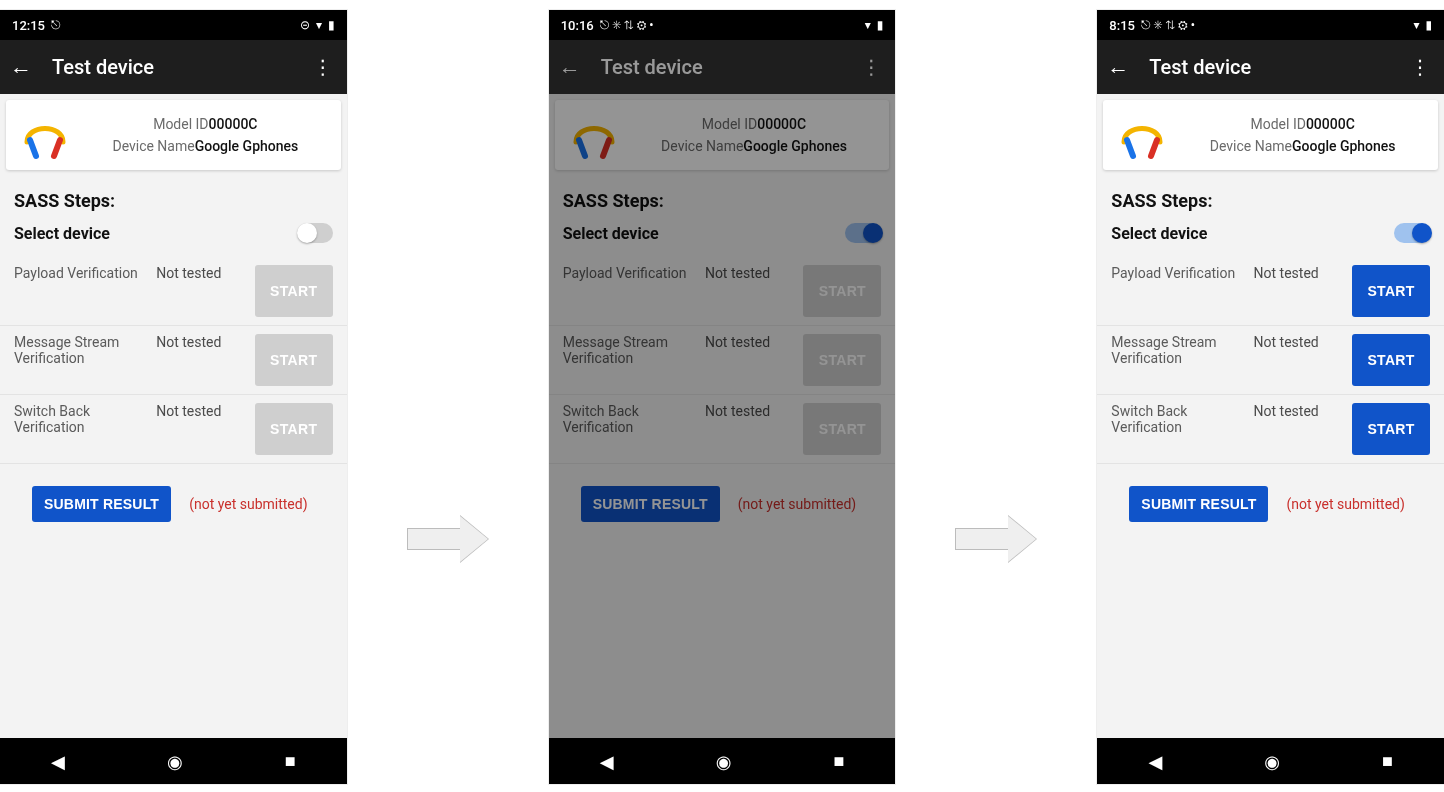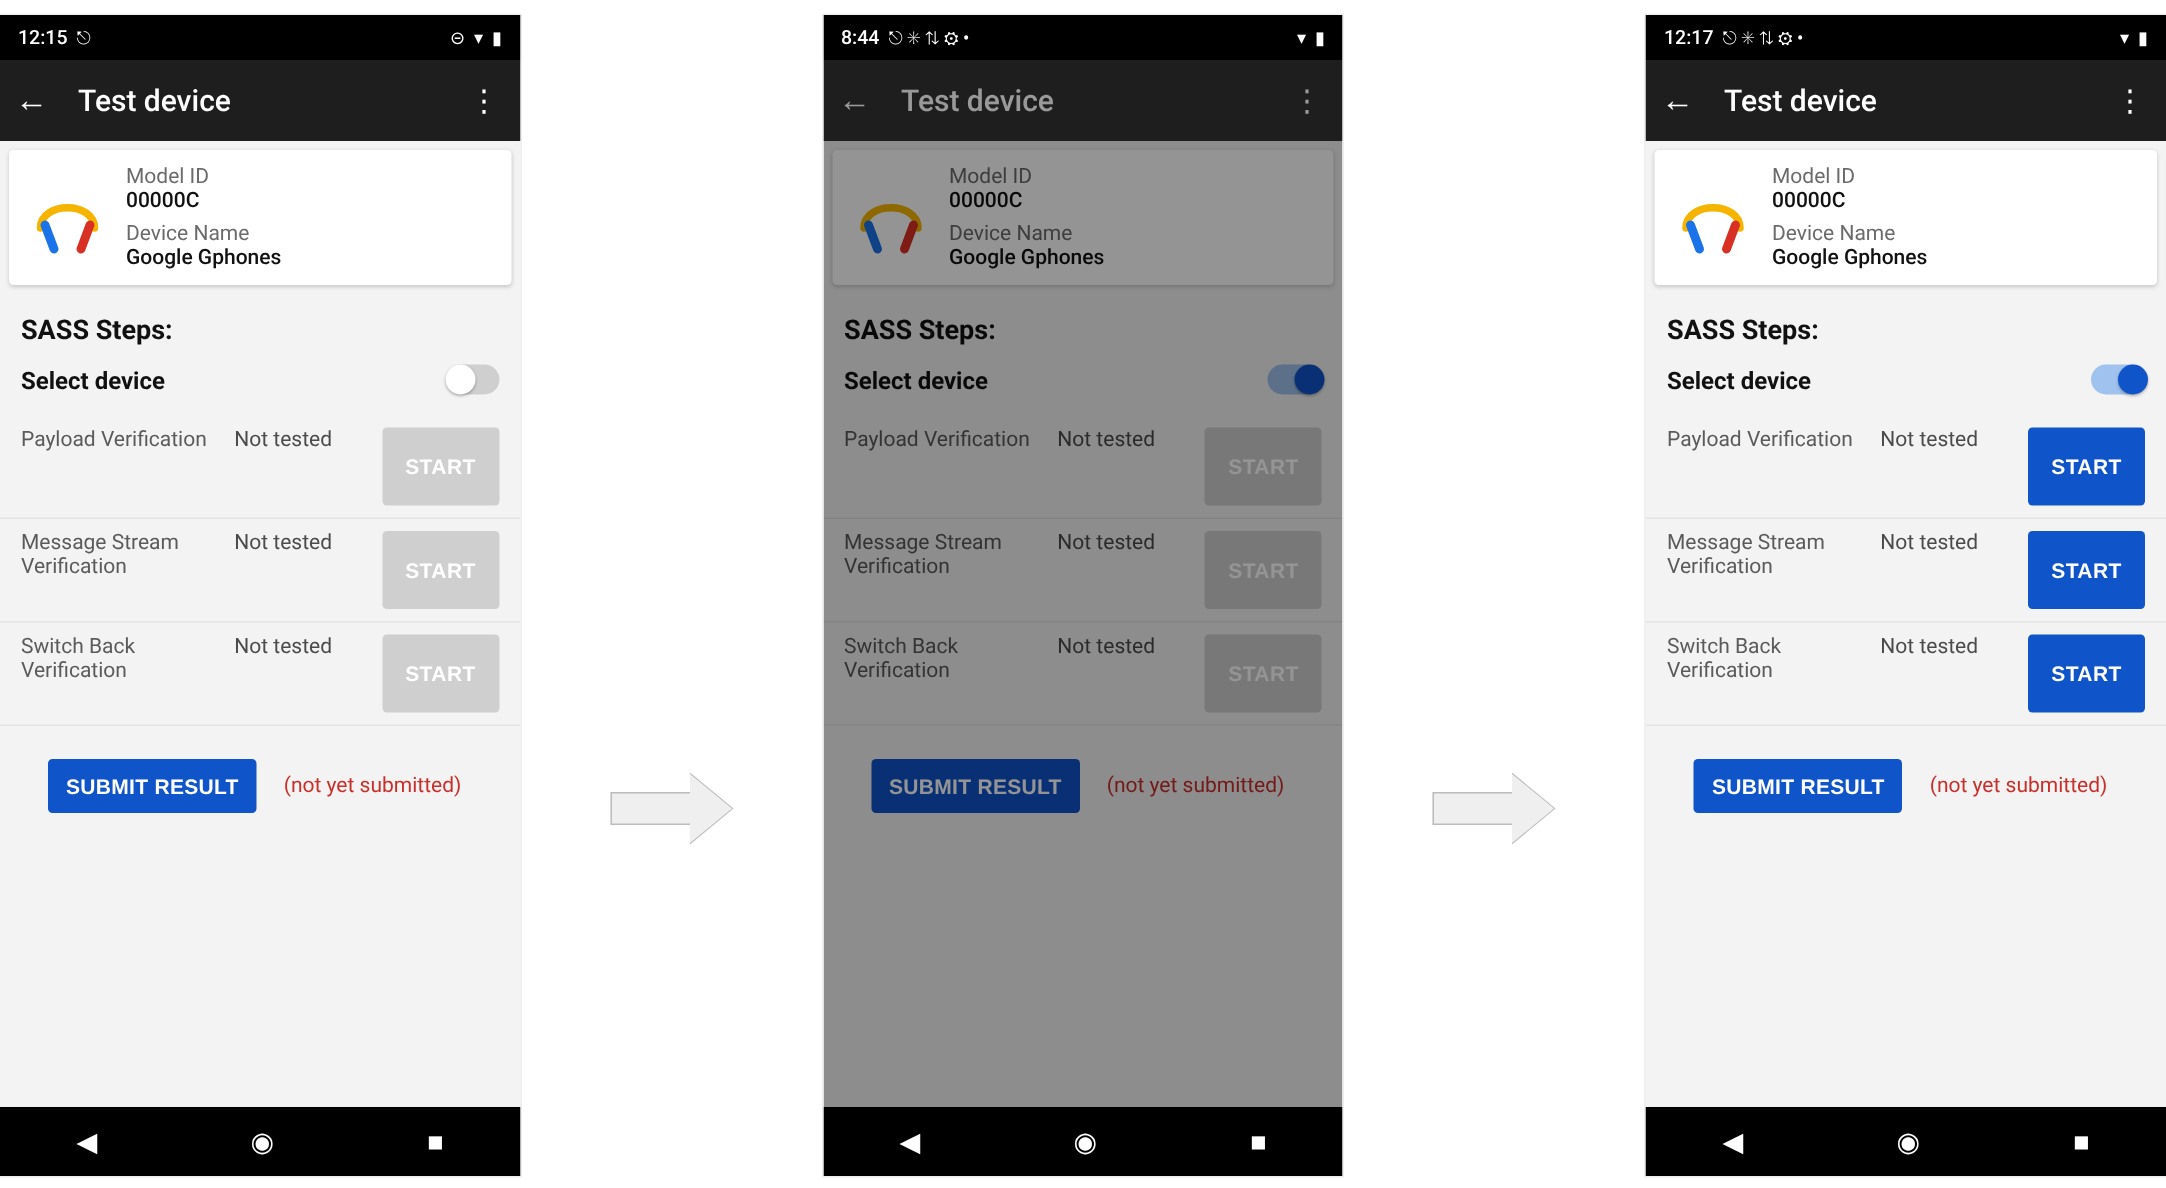--- a/index.html
+++ b/index.html
@@ -60,21 +60,21 @@
     background: #fff;
     border-radius: 3px;
     box-shadow: 0 1px 3px rgba(0,0,0,0.18);
     display: flex;
     align-items: center;
     padding: 10px 14px;
     gap: 14px;
   }
   .headphone-wrap { width: 50px; height: 50px; flex-shrink: 0; }
   .card-rows { flex: 1; display: flex; flex-direction: column; gap: 6px; }
-  .card-row { display: flex; justify-content: center; font-size: 14px; flex-direction: column; }
+  .card-row { display: flex; justify-content: center; font-size: 14px; }
   .card-row .k { color: #6b6b6b; }
   .card-row .v { color: #111; font-weight: 500; }
 
   .section-title { font-size: 18px; font-weight: 700; color: #111; padding: 10px 14px 6px; }
   .select-row { display:flex; align-items:center; justify-content:space-between; padding: 6px 14px 14px; }
   .select-row .lbl { font-size: 16px; font-weight: 700; color: #111; }
 
   .switch {
     width: 36px; height: 20px; border-radius: 10px; position: relative; cursor: pointer;
   }
@@ -241,21 +241,21 @@
     <div class="arrow">
         <div class="head-border"></div>
         <div class="shaft"></div>
         <div class="head"></div>
       </div>
   </div>
 
   <div class="phone">
     <div class="status-bar">
       <div class="status-left">
-        <span>8:44</span>
+        <span>10:16</span>
         <span class="status-icon">⎋ ✳ ⇅ ⚙ •</span>
       </div>
       <div class="status-right">
         <span class="status-icon">▾</span>
         <span class="status-icon">▮</span>
       </div>
     </div>
     <div class="app-bar">
       <span class="back" style="opacity:.55">←</span>
       <span class="title" style="opacity:.55">Test device</span>
@@ -322,21 +322,21 @@
     <div class="arrow">
         <div class="head-border"></div>
         <div class="shaft"></div>
         <div class="head"></div>
       </div>
   </div>
 
   <div class="phone">
     <div class="status-bar">
       <div class="status-left">
-        <span>12:17</span>
+        <span>8:15</span>
         <span class="status-icon">⎋ ✳ ⇅ ⚙ •</span>
       </div>
       <div class="status-right">
         <span class="status-icon">▾</span>
         <span class="status-icon">▮</span>
       </div>
     </div>
     <div class="app-bar">
       <span class="back">←</span>
       <span class="title">Test device</span>

